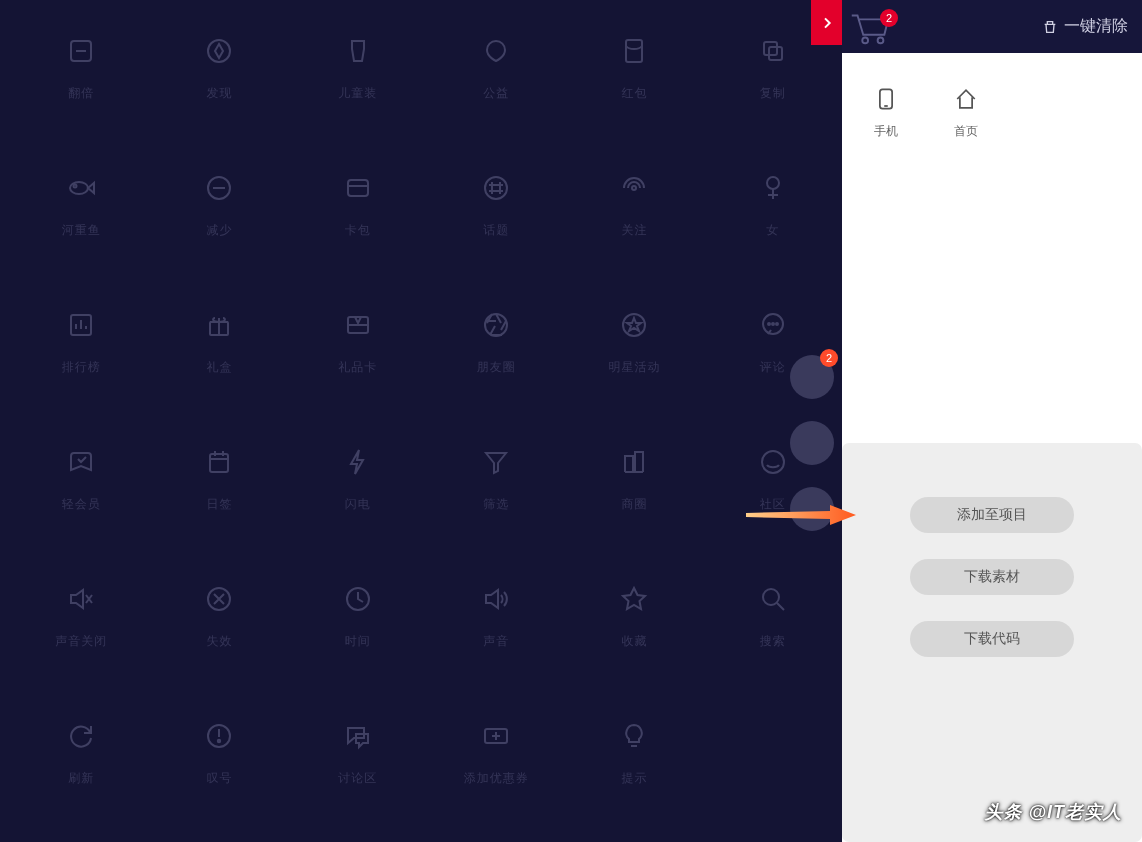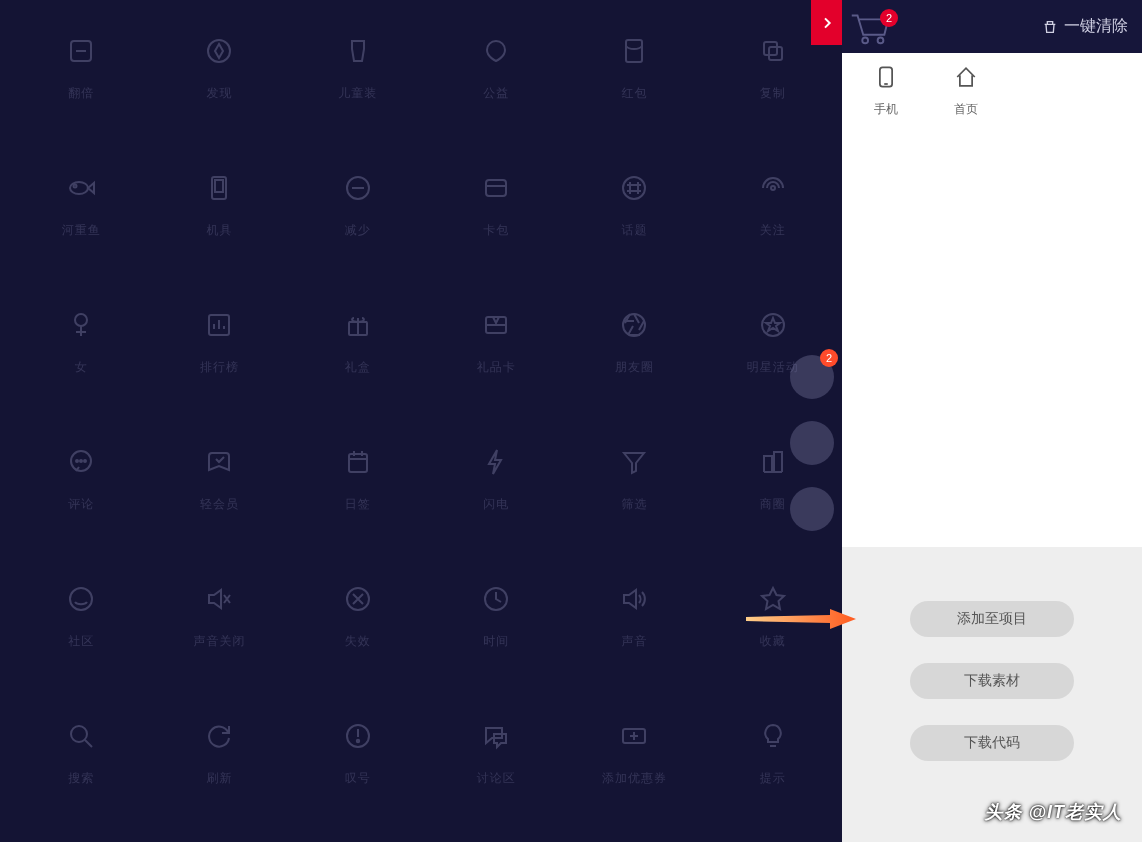--- a/index.html
+++ b/index.html
@@ -123,23 +123,23 @@
   .clear-all {
     display: flex; align-items: center;
     color: #cfcfe2;
     font-size: 16px;
     gap: 6px;
     cursor: pointer;
   }
   .clear-all svg { width: 16px; height: 16px; stroke: #cfcfe2; fill: none; stroke-width: 2; }
   .cart-body {
     flex: 0 0 auto;
-    height: 494px;
+    height: 390px;
     background: #fff;
-    padding: 10px 18px;
+    padding: 32px 18px;
     display: flex;
     gap: 28px;
     align-items: flex-start;
   }
   .cart-item {
     display: flex; flex-direction: column; align-items: center; gap: 10px;
     width: 52px;
   }
   .cart-item .ci-icon {
     width: 28px; height: 28px;
@@ -148,20 +148,21 @@
   .cart-item .ci-label { font-size: 12px; color: #666; }
   .sidebar-actions {
     flex: 1;
     background: #eeeeee;
     display: flex;
     flex-direction: column;
     align-items: center;
     padding-top: 54px;
     gap: 26px;
     position: relative;
+    border-radius: 7px;
   }
   .act-btn {
     width: 164px;
     height: 36px;
     border-radius: 18px;
     background: #d7d7d7;
     color: #555;
     font-size: 14px;
     display: flex; align-items: center; justify-content: center;
     cursor: pointer;
@@ -246,29 +247,20 @@
     </div>
     <div class="grid-cell">
       <div class="ic">
         <svg viewBox="0 0 32 32">
           <ellipse cx="14" cy="16" rx="9" ry="6"></ellipse>
           <path d="M23 16l6-5v10z"></path>
           <circle cx="10" cy="14" r="1.5"></circle>
         </svg>
       </div>
       <div class="lbl">河重鱼</div>
-    </div>
-    <div class="grid-cell">
-      <div class="ic">
-        <svg viewBox="0 0 32 32">
-          <rect x="9" y="5" width="14" height="22" rx="2"></rect>
-          <rect x="12" y="8" width="8" height="12"></rect>
-        </svg>
-      </div>
-      <div class="lbl">机具</div>
     </div>
     <div class="grid-cell">
       <div class="ic">
         <svg viewBox="0 0 32 32">
           <circle cx="16" cy="16" r="11"></circle>
           <path d="M10 16h12"></path>
         </svg>
       </div>
       <div class="lbl">减少</div>
     </div>

